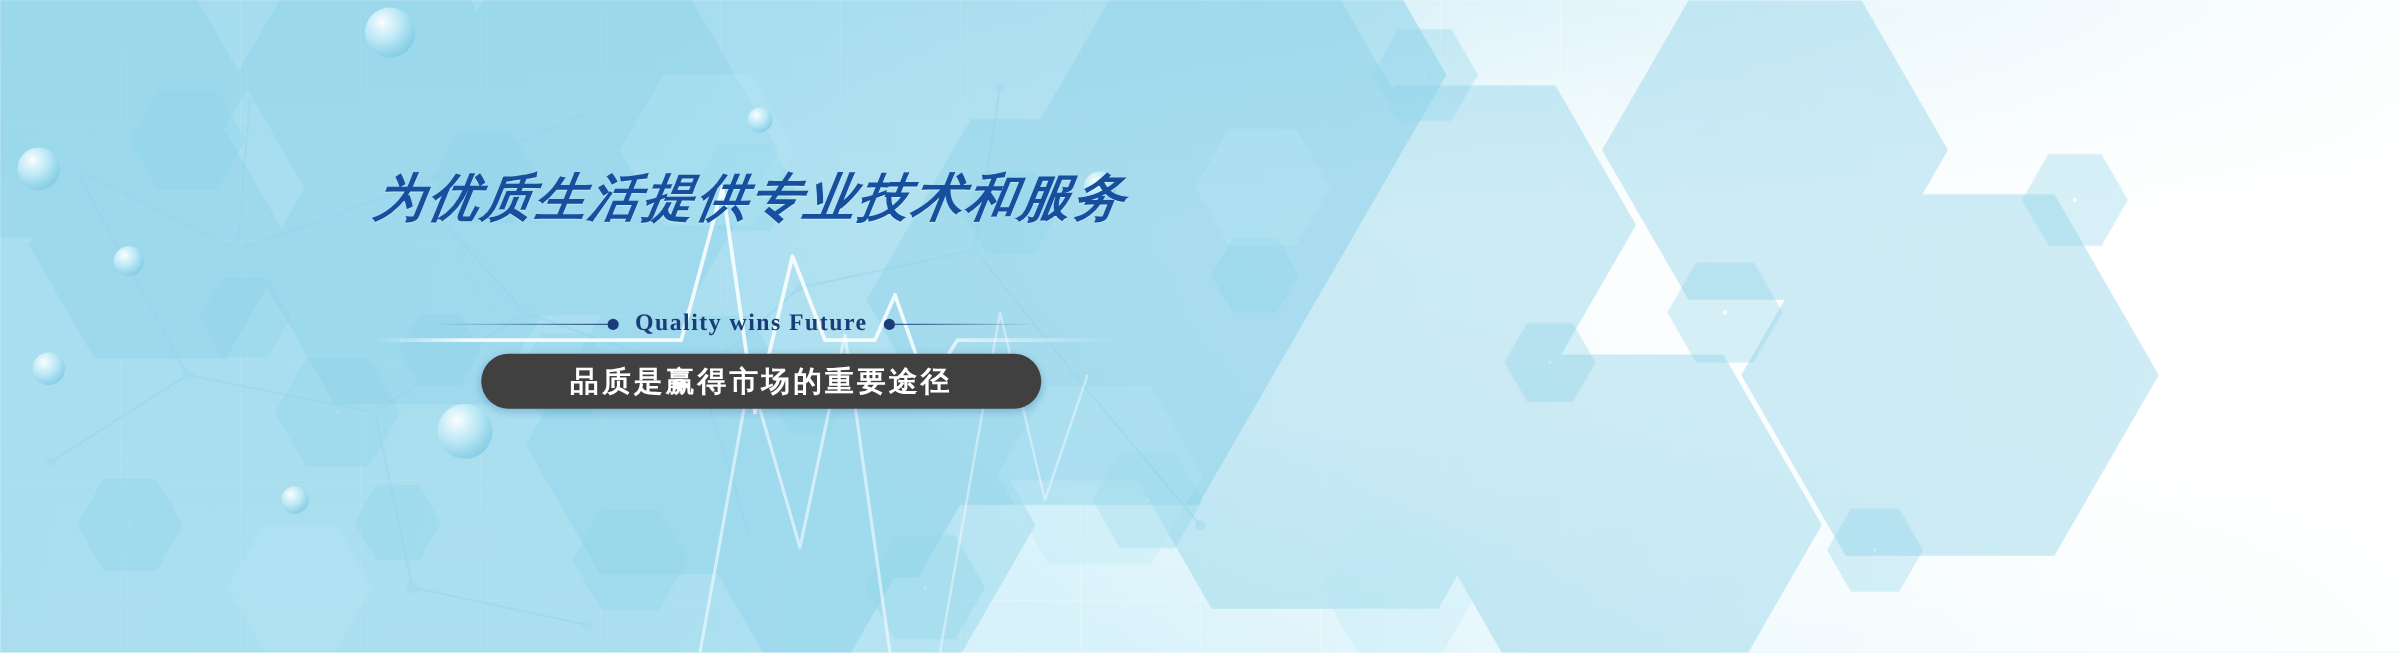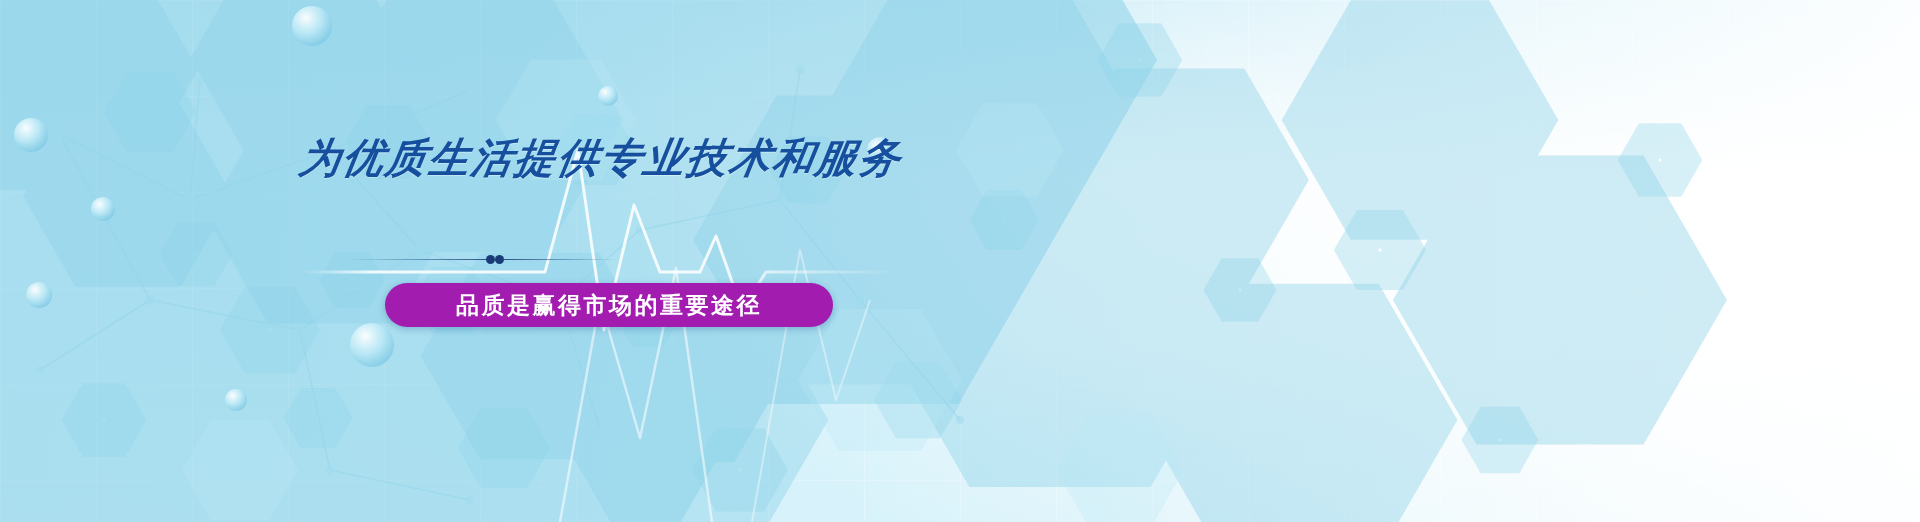--- a/index.html
+++ b/index.html
@@ -47,21 +47,21 @@
   .tagline-rule.right{width:112px;background:linear-gradient(90deg, rgba(26,61,120,.85) 0%, rgba(26,61,120,0) 100%);}
   .tagdot{flex:0 0 auto;width:9px;height:9px;border-radius:50%;background:#1a3d78;}
   .tagline-text{
     flex:0 0 auto;padding:0 13px;
     font-family:"Liberation Serif","DejaVu Serif",serif;
     font-size:19px;font-weight:bold;color:#1a3d78;letter-spacing:1.2px;white-space:nowrap;
   }
 
   .pill{
     position:absolute;left:385px;top:283px;width:448px;height:44px;
-    border-radius:22px;background:#a21caf;
+    border-radius:22px;background:#404040;
     display:flex;align-items:center;justify-content:center;
     box-shadow:0 2px 7px rgba(12,60,130,.28);
   }
   .pill-text{font-size:23px;font-weight:bold;color:#ffffff;letter-spacing:2.5px;white-space:nowrap;}
 </style>
 </head>
 <body>
 
 <div class="stage">
 
@@ -401,20 +401,21 @@
     </svg>
   </div>
 
   <div class="content">
 
     <div class="headline">为优质生活提供专业技术和服务</div>
 
     <div class="tagrow">
       <span class="tagline-rule left"></span>
       <span class="tagdot"></span>
+      <span class="tagline-text">Quality wins Future</span>
       <span class="tagdot"></span>
       <span class="tagline-rule right"></span>
     </div>
 
     <div class="pill">
       <span class="pill-text">品质是赢得市场的重要途径</span>
     </div>
 
   </div>
 </div>

